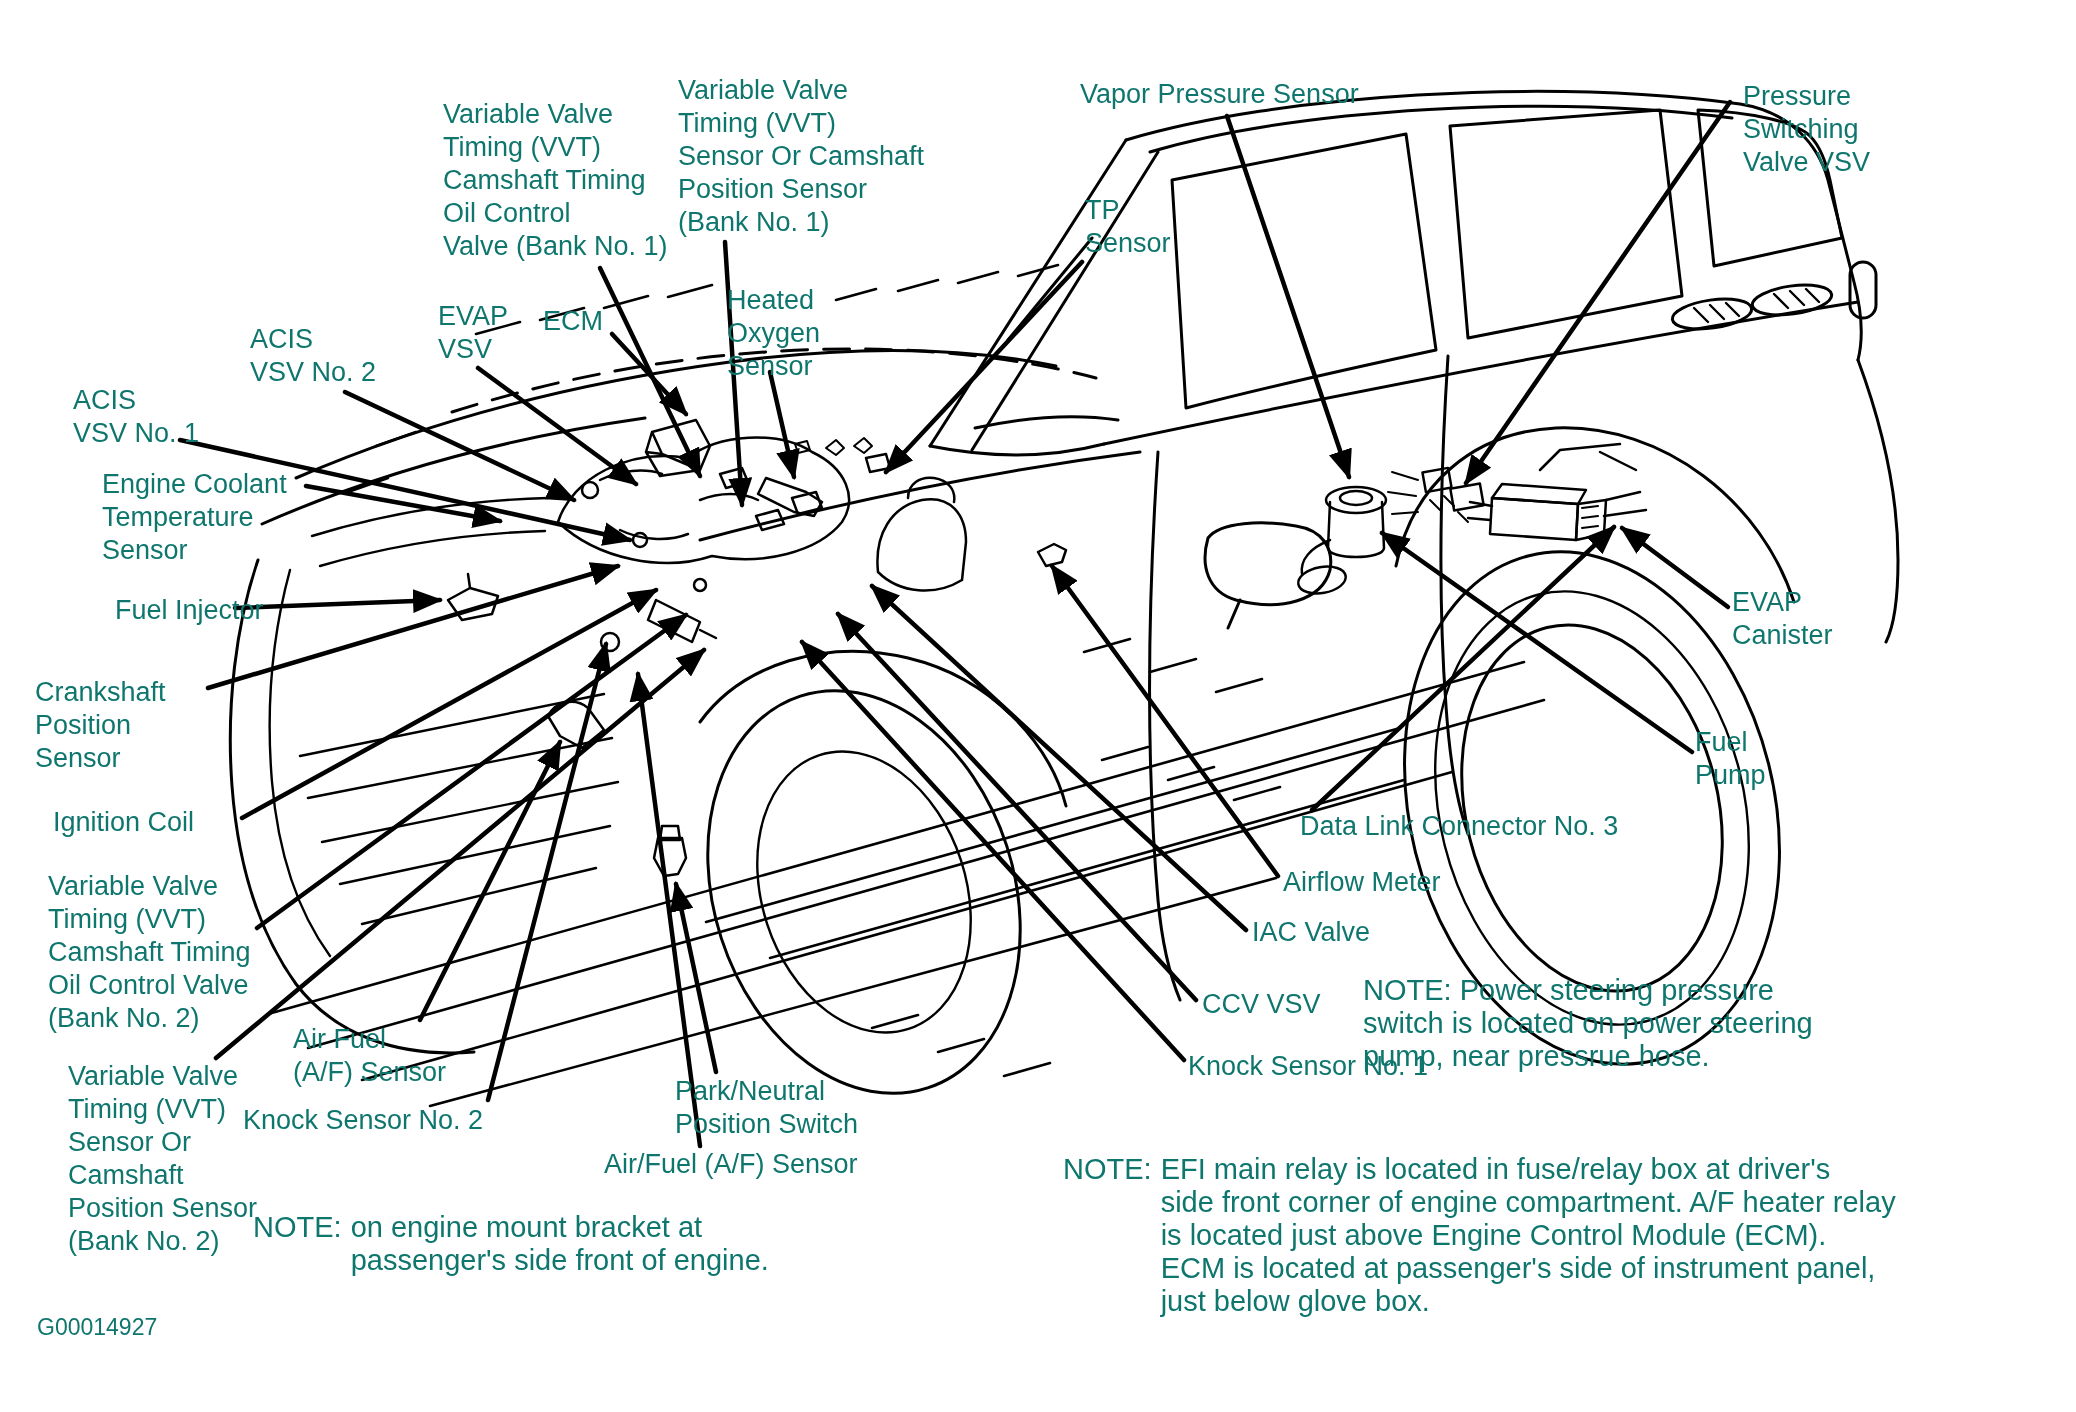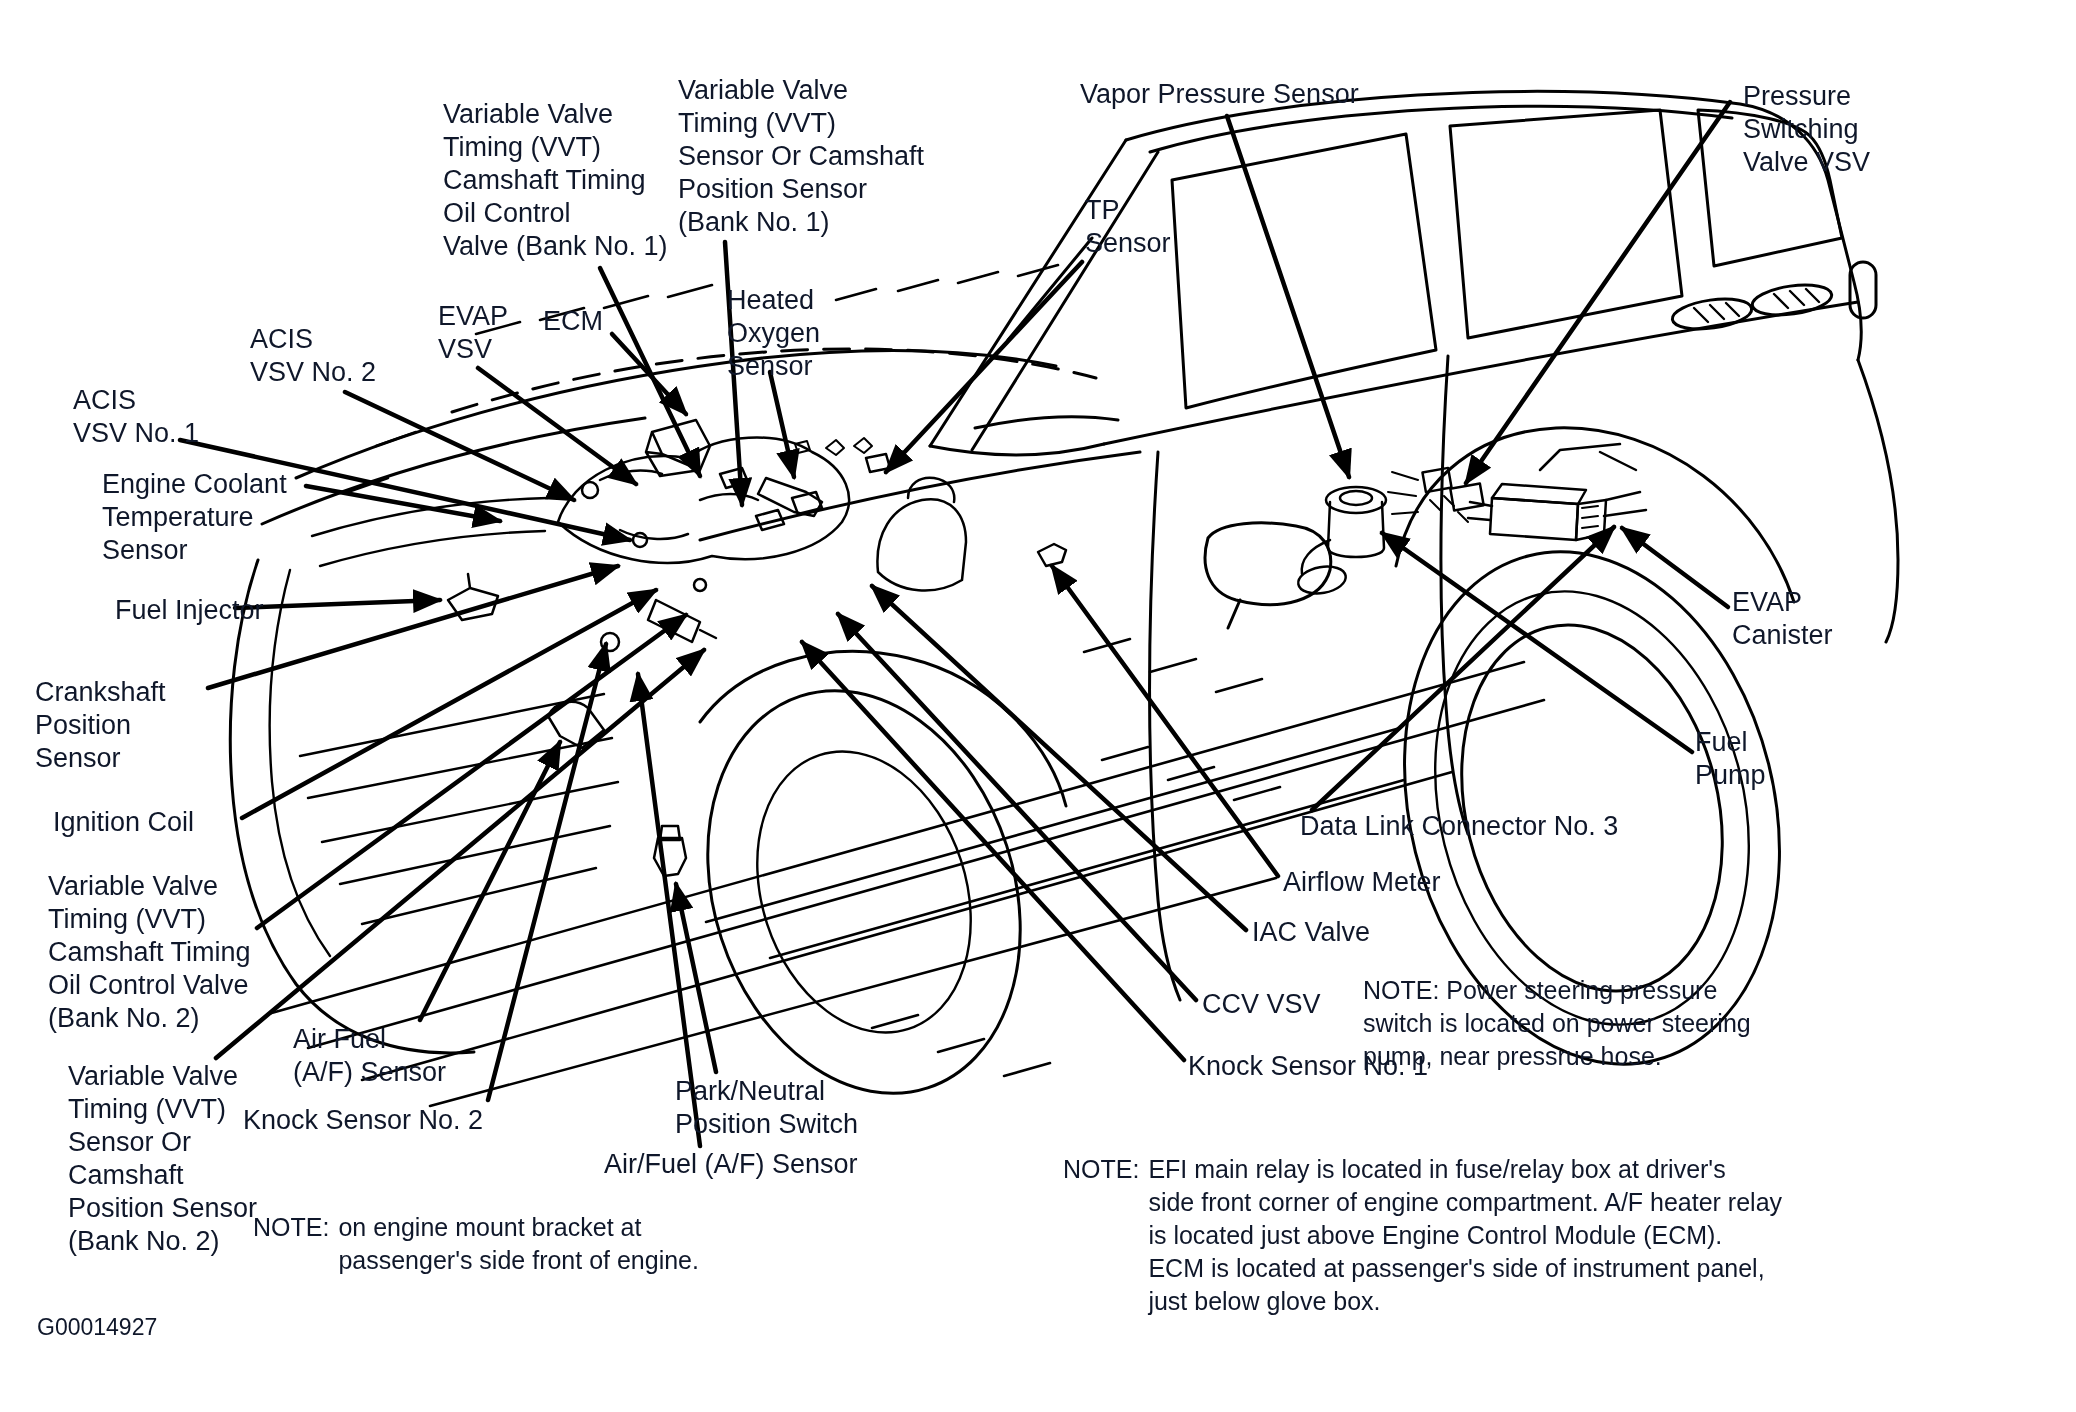--- a/index.html
+++ b/index.html
@@ -1,24 +1,24 @@
 <!DOCTYPE html>
 <html><head>
 <meta charset="utf-8">
 <style>
   html,body{margin:0;padding:0;background:#ffffff;}
   .canvas{
     position:relative;width:2076px;height:1412px;background:#ffffff;
-    font-family:"Liberation Sans",sans-serif;color:#0f172a;overflow:hidden;
+    font-family:"Liberation Sans",sans-serif;color:#0f766e;overflow:hidden;
   }
   svg.art{position:absolute;left:0;top:0;}
   .art path,.art line,.art ellipse,.art rect,.art circle{vector-effect:none;}
   .label{position:absolute;font-size:27px;line-height:33px;white-space:nowrap;letter-spacing:0;}
   .label div{white-space:nowrap;}
-  .note{position:absolute;font-size:25px;line-height:33px;white-space:nowrap;display:flex;align-items:flex-start;}
+  .note{position:absolute;font-size:29px;line-height:33px;white-space:nowrap;display:flex;align-items:flex-start;}
   .note .prefix{margin-right:9px;}
   .figno{position:absolute;left:37px;top:1314px;font-size:23px;letter-spacing:0;}
 </style>
 </head>
 <body>
 
 <div class="canvas">
 
   <svg class="art" width="2076" height="1412" viewBox="0 0 2076 1412" fill="none" stroke="#000" stroke-width="3" stroke-linecap="round" stroke-linejoin="round">
     <defs>

